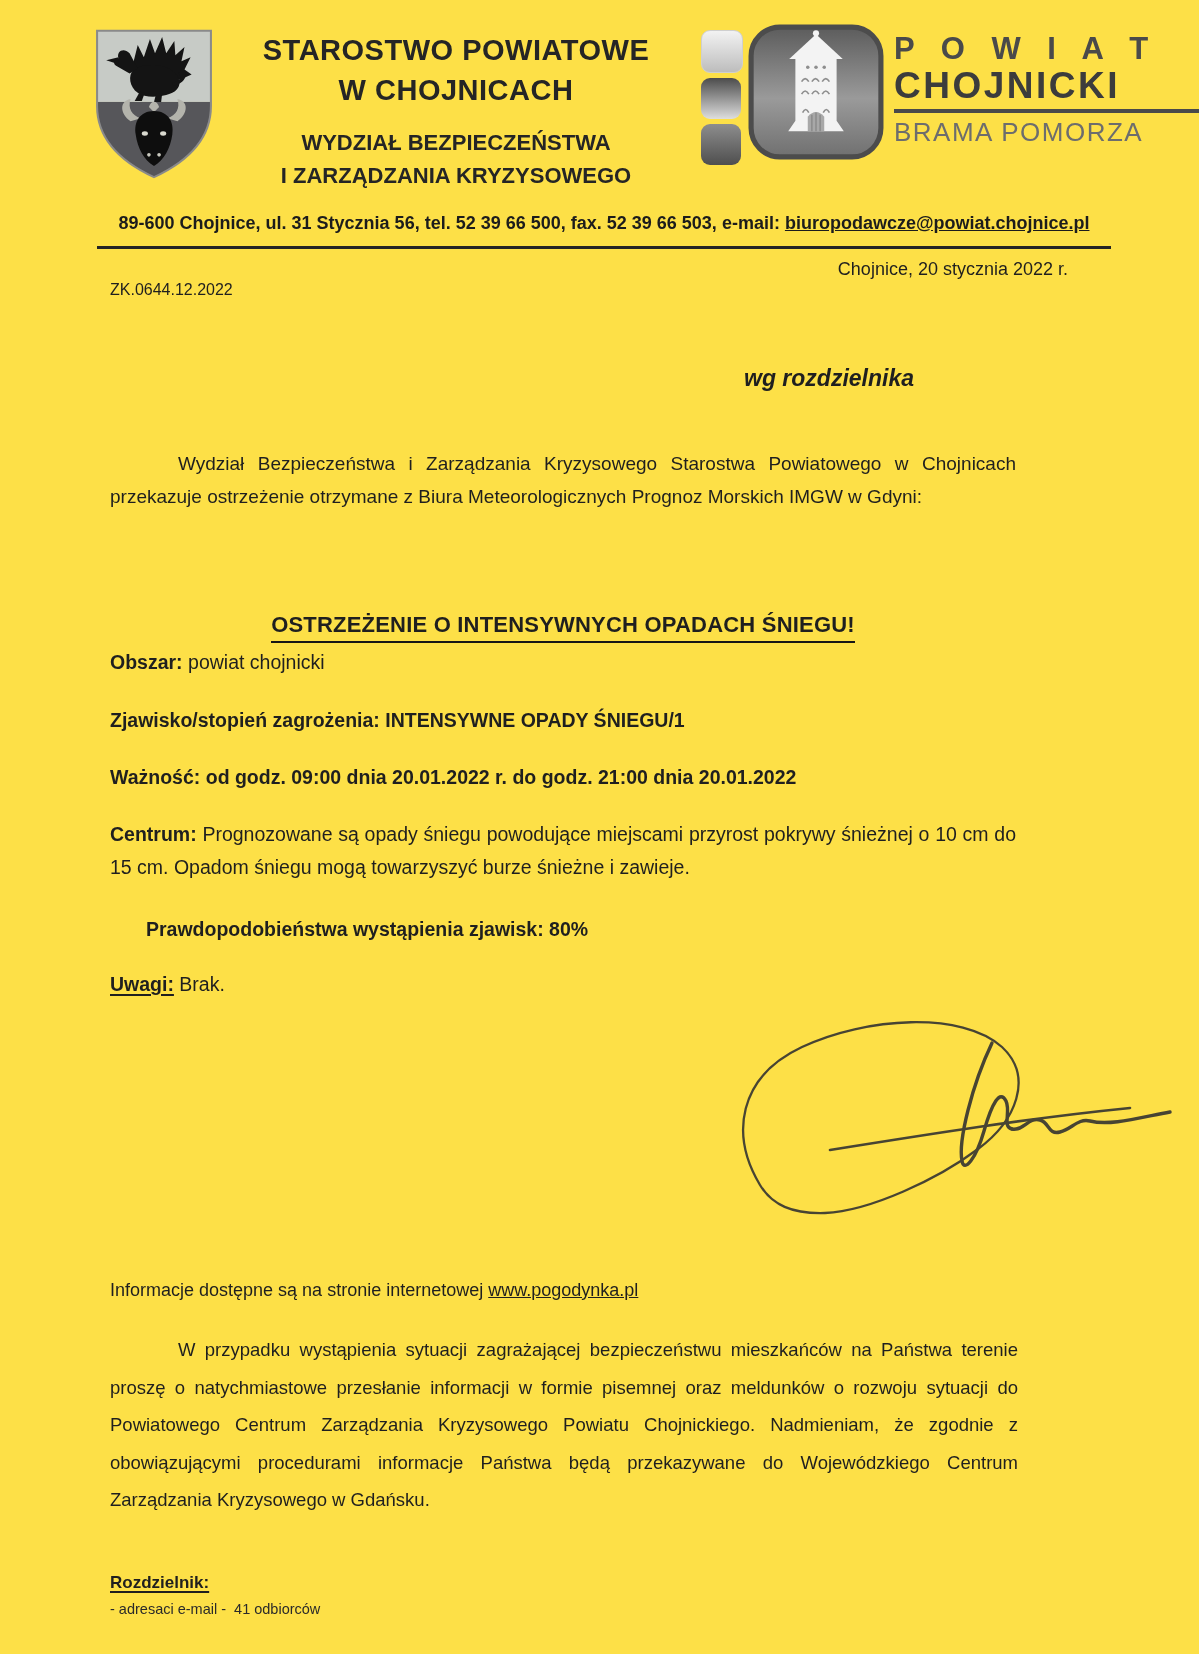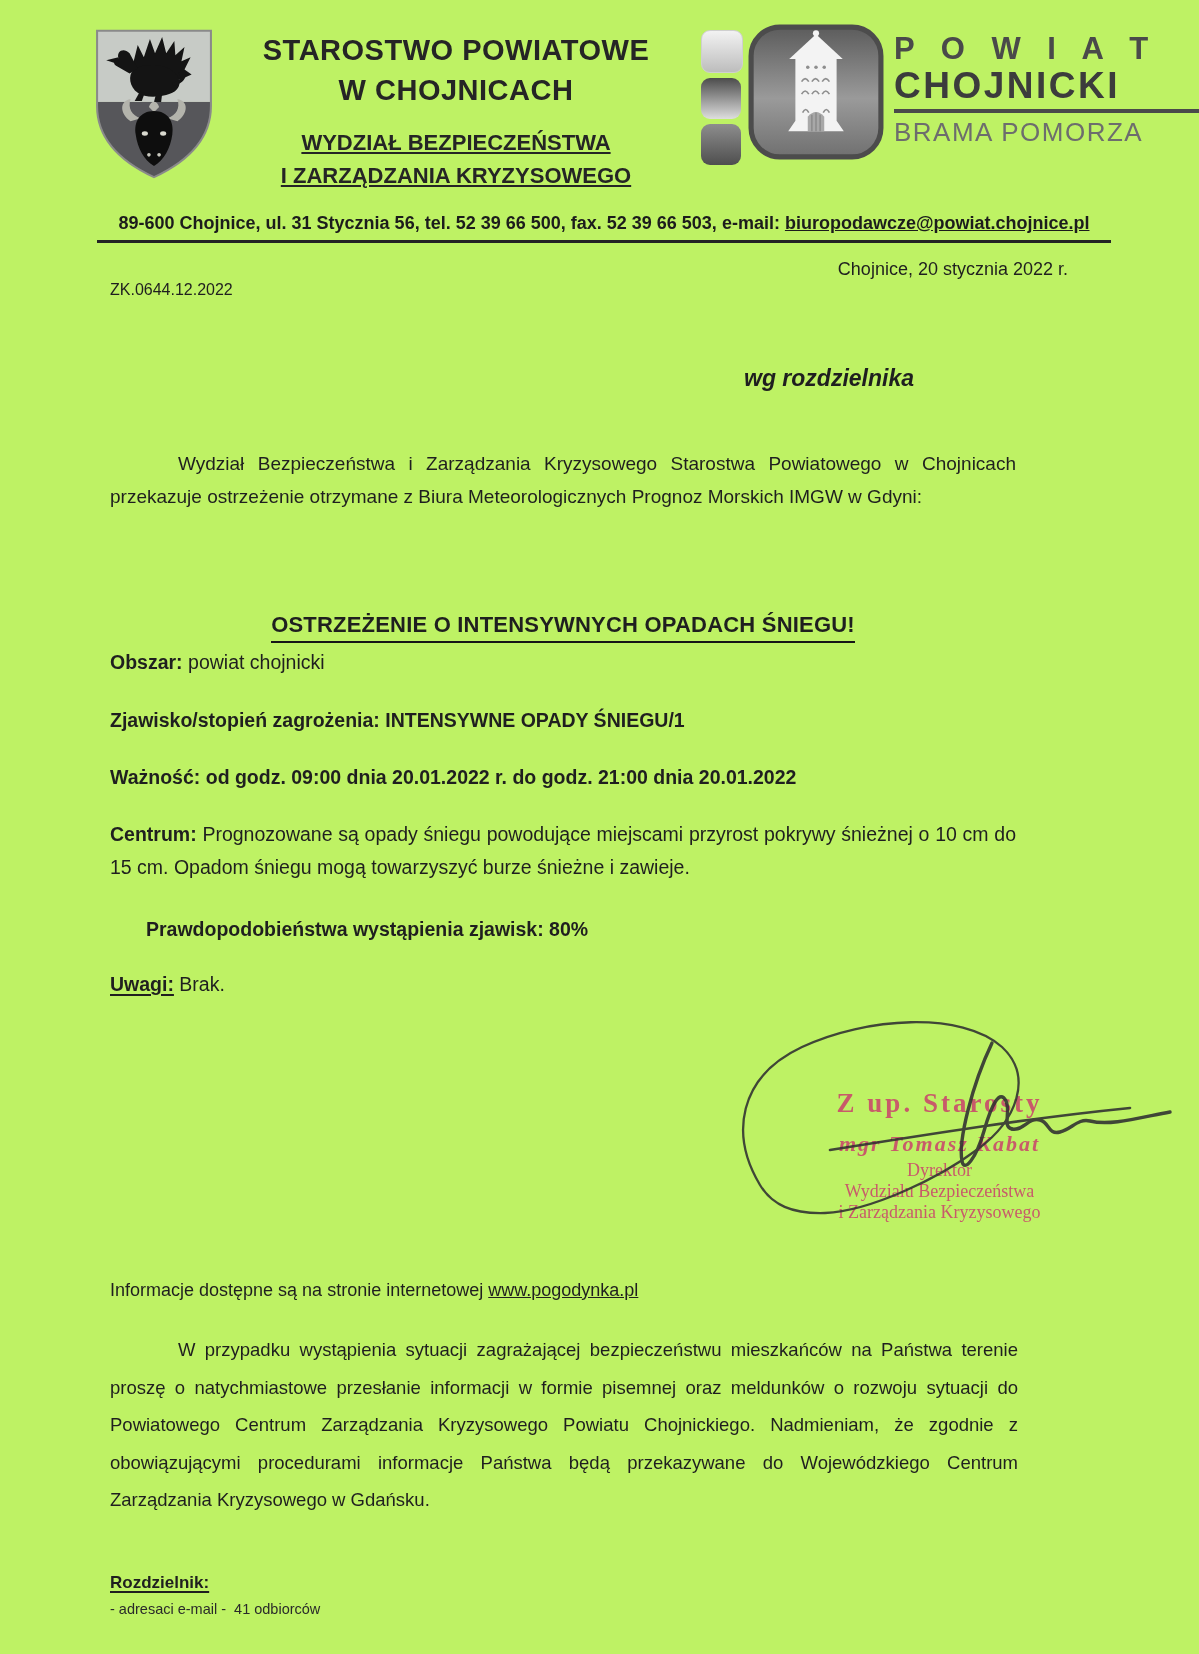--- a/index.html
+++ b/index.html
@@ -1,44 +1,44 @@
 <!DOCTYPE html>
 <html><head>
 <meta charset="utf-8">
 <style>
   html,body{margin:0;padding:0;background:#e9e9e9;}
   .page{
-    position:relative;width:1199px;height:1654px;background:#bef264;
+    position:relative;width:1199px;height:1654px;background:#fde047;
     font-family:"Liberation Sans",sans-serif;color:#1f1f1f;overflow:hidden;
     margin:0 auto;
   }
   .abs{position:absolute;}
 
   
   .coa{left:93px;top:26px;width:122px;height:156px;}
   .org-block{left:210px;top:30px;width:492px;text-align:center;font-weight:bold;}
   .org-line{font-size:29px;line-height:40px;letter-spacing:.5px;color:#252525;}
   .dept-block{margin-top:16px;}
-  .dept-line{font-size:22px;line-height:33px;color:#252525;text-decoration:underline;}
+  .dept-line{font-size:22px;line-height:33px;color:#252525;}
 
   .logo{left:701px;top:24px;display:flex;align-items:flex-start;}
   .logo-tiles{display:flex;flex-direction:column;gap:5px;margin-top:6px;}
   .logo-tile{width:40px;height:41px;border-radius:9px;}
   .tile-1{background:linear-gradient(#f2f2f2,#bdbdbd);border:1px solid #cfcfcf;}
   .tile-2{background:linear-gradient(#4c4c4c,#dedede);}
   .tile-3{background:linear-gradient(#8d8d8d,#4f4f4f);}
   .logo-emblem{width:136px;height:136px;margin-left:5px;}
   .logo-text{margin-left:10px;width:316px;}
   .logo-title{font-size:31px;font-weight:bold;letter-spacing:9px;color:#4a4a4a;line-height:34px;margin-top:8px;white-space:nowrap;}
   .logo-subtitle{font-size:37px;font-weight:bold;letter-spacing:2.5px;color:#3c3c3c;line-height:40px;white-space:nowrap;}
   .logo-divider{height:0;border-top:4px solid #4a4a4a;margin-top:3px;}
   .logo-tagline{font-size:26px;color:#6d6d6d;letter-spacing:1.5px;margin-top:4px;white-space:nowrap;}
 
   .contact-bar{left:97px;top:213px;width:1014px;text-align:center;font-weight:bold;font-size:18px;
-    padding-bottom:6px;border-bottom:3px solid #242424;white-space:pre-wrap;color:#1c1c1c;}
+    padding-bottom:12px;border-bottom:3px solid #242424;white-space:pre-wrap;color:#1c1c1c;}
   .contact-email{text-decoration:underline;color:#1c1c1c;cursor:pointer;}
 
   .date-line{left:818px;top:259px;width:250px;text-align:right;font-size:18px;}
   .case-number{left:110px;top:281px;font-size:16px;}
   .distribution-note{left:744px;top:365px;font-size:23px;font-weight:bold;font-style:italic;}
 
   
   .intro{left:110px;top:447px;width:906px;font-size:19px;line-height:33px;text-align:justify;text-indent:68px;}
   .warning-title-wrap{left:110px;top:585px;width:906px;text-align:center;}
   .warning-title{display:inline-block;font-size:22px;font-weight:bold;letter-spacing:.2px;
@@ -181,27 +181,20 @@
   <div class="abs frow r1"><span class="flabel">Zjawisko/stopień zagrożenia:</span> <span class="fbold">INTENSYWNE OPADY ŚNIEGU/1</span></div>
 
   <div class="abs frow r2"><span class="flabel">Ważność:</span> <span class="fbold">od godz. 09:00 dnia 20.01.2022 r. do godz. 21:00 dnia 20.01.2022</span></div>
 
   <div class="abs frow r3"><span class="flabel">Centrum:</span> <span>Prognozowane są opady śniegu powodujące miejscami przyrost pokrywy śnieżnej o 10 cm do 15 cm. Opadom śniegu mogą towarzyszyć burze śnieżne i zawieje.</span></div>
 
   <div class="abs frow r4"><span class="flabel">Prawdopodobieństwa wystąpienia zjawisk:</span> <span class="fbold">80%</span></div>
 
   <div class="abs frow r5"><span class="flabel u">Uwagi:</span> <span>Brak.</span></div>
 
-  <div class="abs stamp">
-    <div class="stamp-l1">Z up. Starosty</div>
-    <div class="stamp-l2">mgr Tomasz Kabat</div>
-    <div class="stamp-l3">Dyrektor</div>
-    <div class="stamp-l45">Wydziału Bezpieczeństwa</div>
-    <div class="stamp-l45">i Zarządzania Kryzysowego</div>
-  </div>
   <div class="abs ink">
     <svg width="510" height="280" viewBox="0 0 510 280" aria-hidden="true">
       <g fill="none" stroke="#2f2f31" stroke-linecap="round" opacity="0.88">
         <path d="M 70,200 C 40,150 48,92 112,62 C 176,32 272,26 312,62 C 344,92 326,136 288,164 C 248,194 180,226 135,228 C 102,229 82,220 70,200" stroke-width="2.3"></path>
         <path d="M 302,58 C 282,100 268,156 272,176 C 274,188 286,174 294,146 C 302,118 310,104 316,116 C 321,127 312,142 322,144" stroke-width="3.4"></path>
         <path d="M 322,144 C 334,146 338,132 350,135 C 360,138 358,150 370,147 C 382,144 388,133 400,136 C 420,141 448,133 480,127" stroke-width="3.4"></path>
         <path d="M 140,165 C 240,149 340,133 440,123" stroke-width="2.6"></path>
       </g>
     </svg>
   </div>

